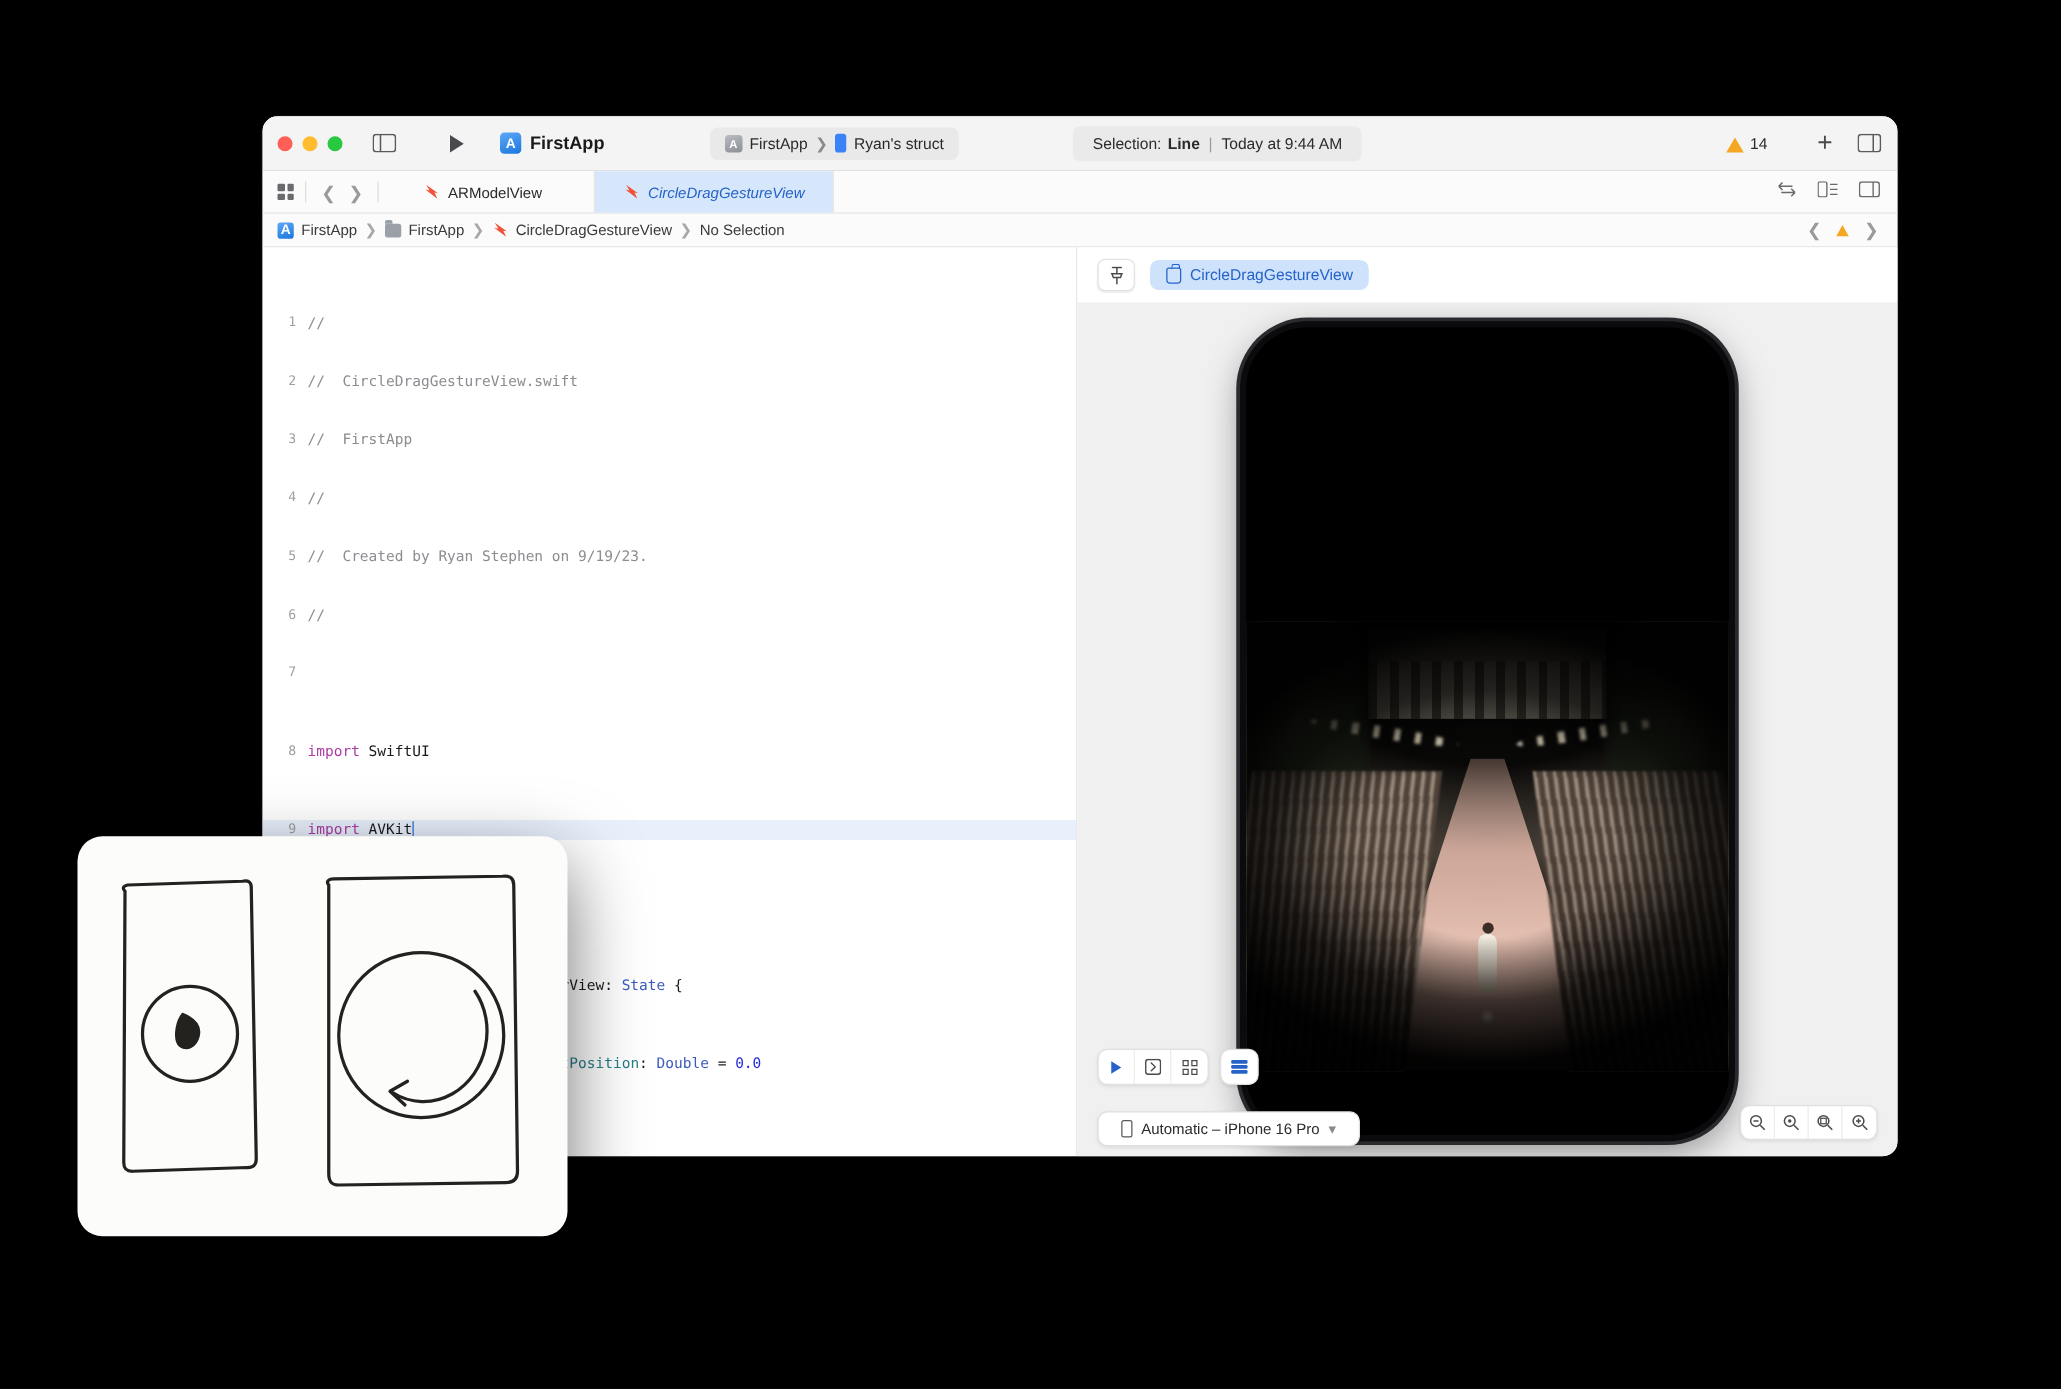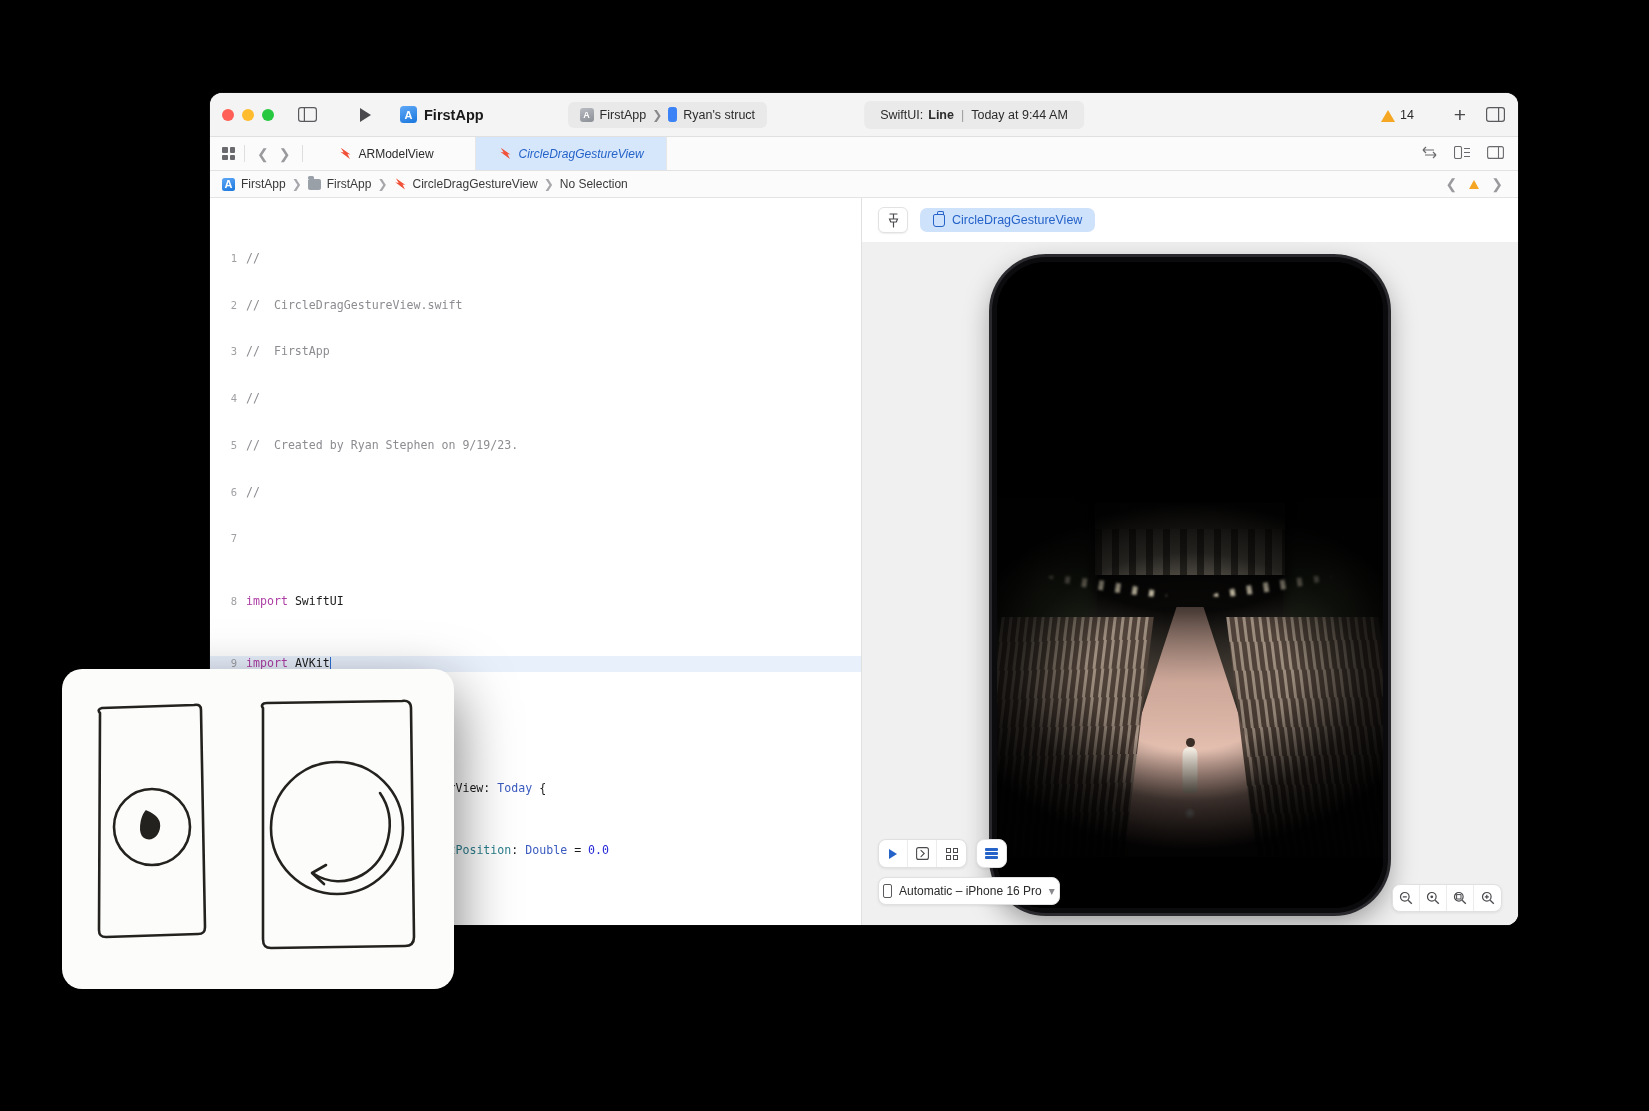--- a/index.html
+++ b/index.html
@@ -280,24 +280,24 @@
     width: 11px; height: 11px; border-radius: 50%;
     background: radial-gradient(circle, #fff 0%, rgba(255,255,255,.15) 70%, transparent 100%);
   }
   .vig {
     position: absolute; inset: 0;
     background: radial-gradient(ellipse 62% 48% at 50% 50%, rgba(0,0,0,0) 42%, rgba(0,0,0,.72) 72%, rgba(0,0,0,.98) 100%);
   }
 
   
   .device-sel {
-    position: absolute; left: 16px; bottom: 20px;
+    position: absolute; left: 16px; bottom: 8px;
     display: flex; align-items: center; gap: 7px;
     background: #fff; border: 1px solid #e0e0e0; border-radius: 8px;
-    padding: 6px 4px; font-size: 12px; color: #2b2b2b;
+    padding: 6px 18px; font-size: 12px; color: #2b2b2b;
     box-shadow: 0 1px 3px rgba(0,0,0,.08);
   }
   .dev-ic { width: 9px; height: 14px; border: 1.3px solid #5a5a5e; border-radius: 2px; }
 
   .cv-controls {
     position: absolute; left: 16px; bottom: 57px;
     display: flex; align-items: center; gap: 9px;
   }
   .cvgrp {
     display: flex; background: #fff; border: 1px solid #e0e0e0; border-radius: 8px;
@@ -376,21 +376,21 @@
 
       <div class="destbox">
         <div class="appicon"></div>
         <span class="dest-text">FirstApp</span>
         <span class="chev">❯</span>
         <div class="phone-ic"></div>
         <span class="dest-text">Ryan's struct</span>
       </div>
 
       <div class="statusbox">
-        <span>SwiftUI:</span>
+        <span>Selection:</span>
         <b>Line</b>
         <span class="sep">|</span>
         <span>Today at 9:44 AM</span>
       </div>
 
       <div class="warnbox">
         <div class="warn-tri"></div>
         <span class="warn-count">14</span>
       </div>
 
@@ -483,21 +483,21 @@
           <div class="ln-row"><span class="gutter">5</span><span class="ltext c-comment">//  Created by Ryan Stephen on 9/19/23.</span></div>
           <div class="ln-row"><span class="gutter">6</span><span class="ltext c-comment">//</span></div>
           <div class="ln-row"><span class="gutter">7</span><span class="ltext"></span></div>
 
           <div class="ln-row"><span class="gutter">8</span><span class="ltext"><span class="c-kw">import</span> <span class="c-ident">SwiftUI</span></span></div>
 
           <div class="ln-row hl"><span class="gutter">9</span><span class="ltext"><span class="c-kw">import</span> <span class="c-ident">AVKit</span><span class="caret"></span></span></div>
 
           <div class="ln-row"><span class="gutter">10</span><span class="ltext"></span></div>
 
-          <div class="ln-row"><span class="gutter">11</span><span class="ltext"><span class="c-kw">struct</span> <span class="c-ident">CircularDragVideoPlayerView</span>: <span class="c-type">Today</span> {</span></div>
+          <div class="ln-row"><span class="gutter">11</span><span class="ltext"><span class="c-kw">struct</span> <span class="c-ident">CircularDragVideoPlayerView</span>: <span class="c-type">State</span> {</span></div>
 
           <div class="ln-row"><span class="gutter">12</span><span class="ltext">    <span class="c-member">@State</span> <span class="c-kw">private</span> <span class="c-kw">var</span> <span class="c-tealident">currentPosition</span>: <span class="c-type">Double</span> = <span class="c-num">0.0</span></span></div>
 
           
 
           
 
           
 
           

